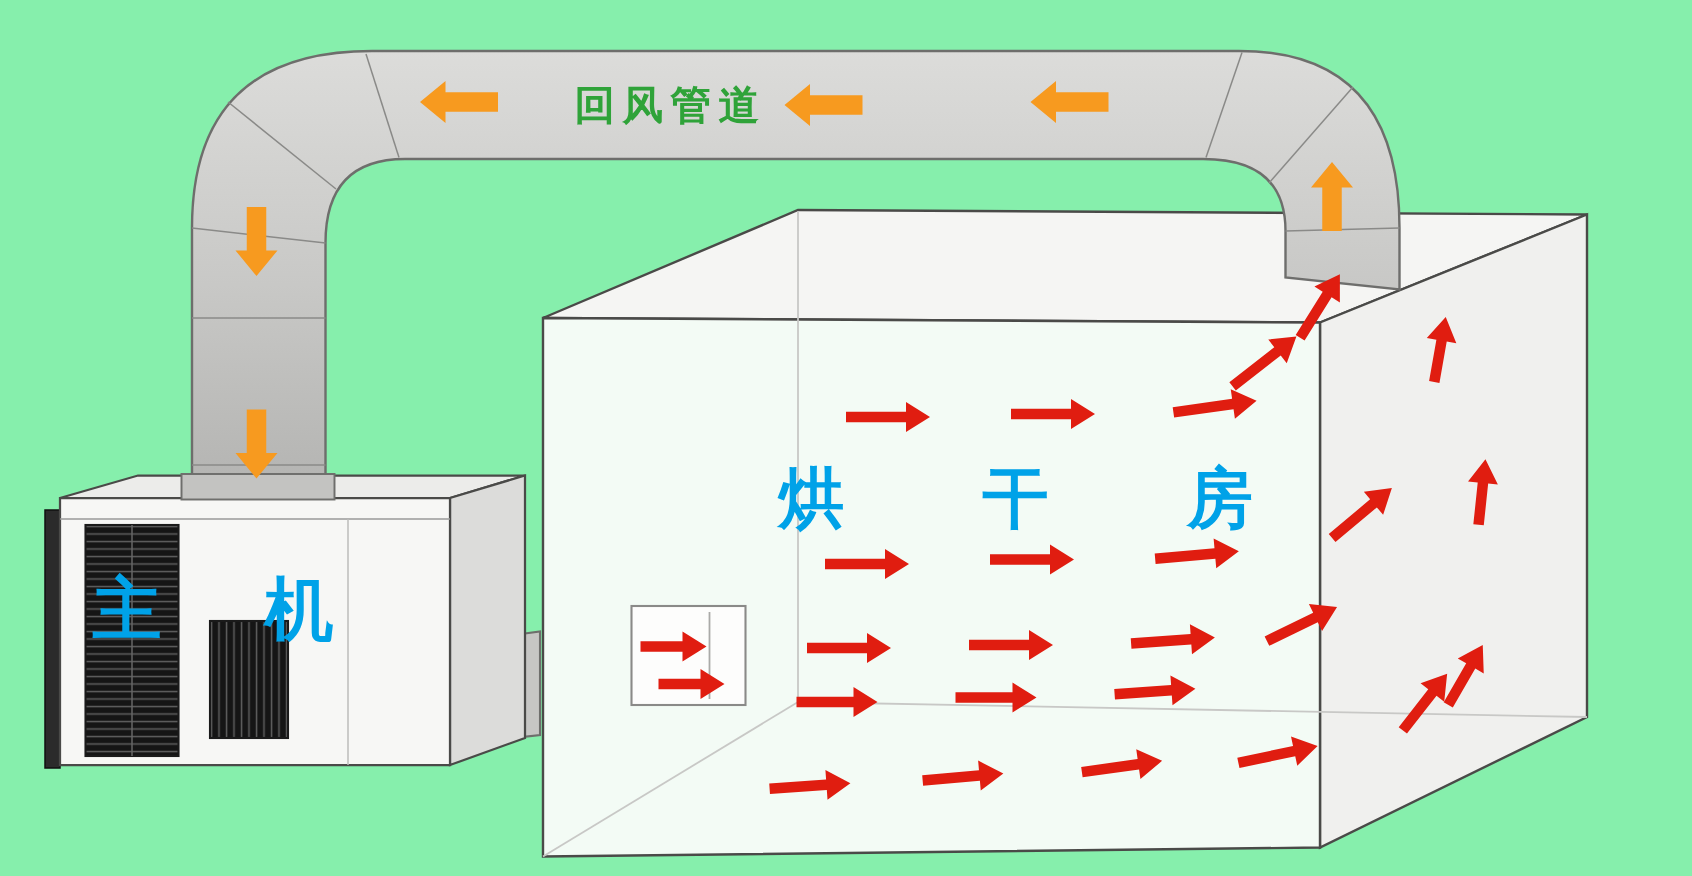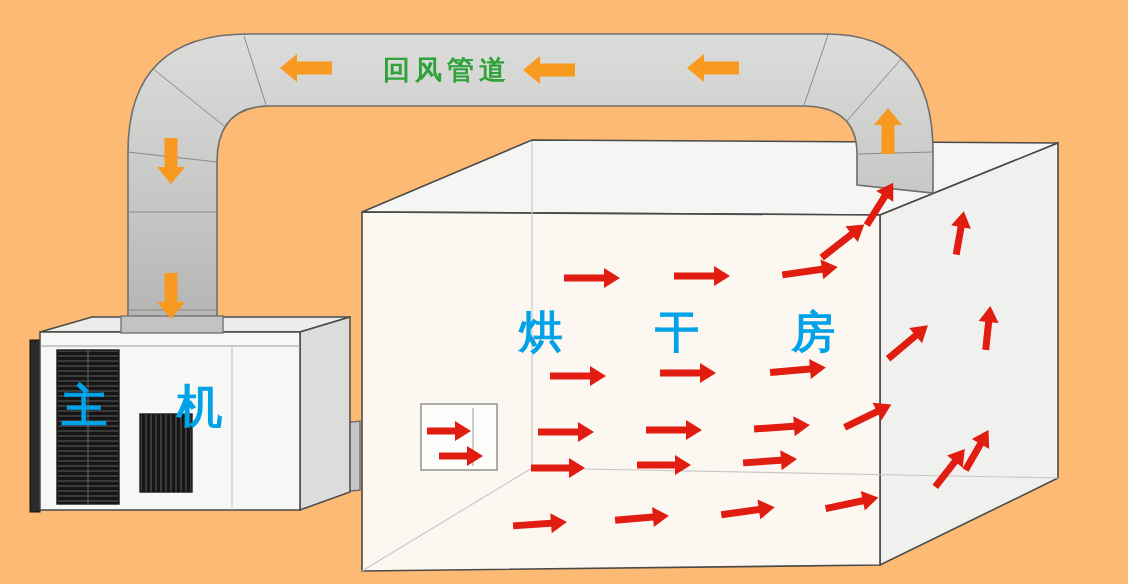--- a/index.html
+++ b/index.html
@@ -1,16 +1,16 @@
 <!DOCTYPE html>
 <html><head>
 <meta charset="utf-8">
 <style>
   html,body{margin:0;padding:0;background:#ffffff;}
-  .stage{position:relative;width:1128px;height:584px;background:#fdba74;overflow:hidden;}
+  .stage{position:relative;width:1128px;height:584px;background:#86efac;overflow:hidden;}
   svg text{font-family:"Liberation Sans","DejaVu Sans",sans-serif;font-weight:bold;}
 </style>
 </head>
 <body>
 
 <div class="stage">
 <svg width="1128" height="584" viewBox="0 0 1128 584" xmlns="http://www.w3.org/2000/svg">
 
   <defs>
     <linearGradient id="ductGrad" x1="0" y1="0" x2="0" y2="1">

